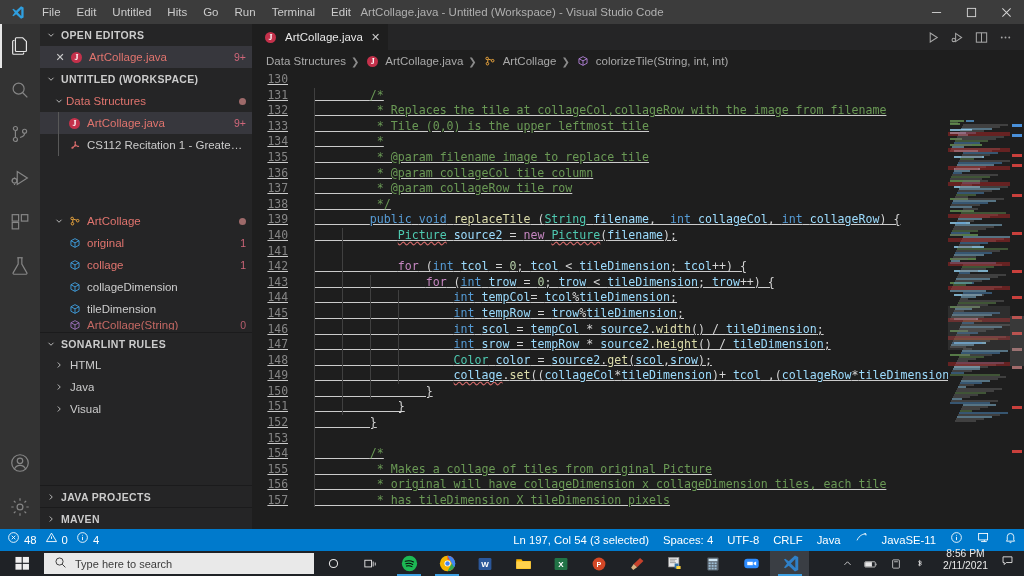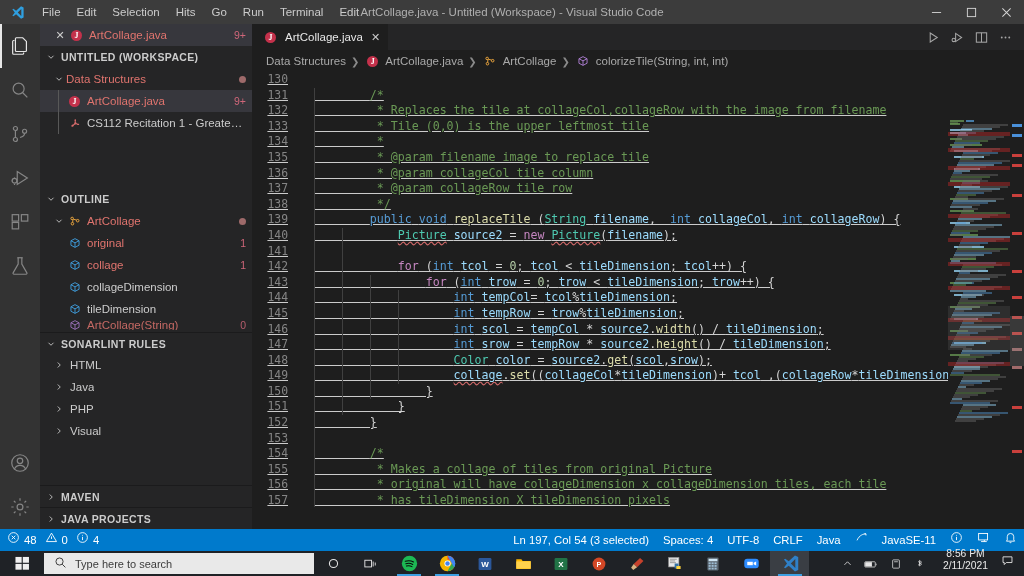--- a/index.html
+++ b/index.html
@@ -178,21 +178,21 @@
 
   <div class="titlebar">
     <div class="vscode-logo">
       <svg viewBox="0 0 32 32">
           <path fill="#2f9fe0" d="M23.5 2.5 13 12.3 7.2 8 5 9.3l5.2 6.7L5 22.7 7.2 24l5.8-4.3 10.5 9.8 5.5-2.6V5.1L23.5 2.5zm.6 6.1v14.8l-7.6-7.4 7.6-7.4z"></path>
         </svg>
     </div>
     <div class="menu">
       <div class="menu-item">File</div>
       <div class="menu-item">Edit</div>
-      <div class="menu-item">Selection</div>
+      <div class="menu-item">Untitled</div>
       <div class="menu-item">Hits</div>
       <div class="menu-item">Go</div>
       <div class="menu-item">Run</div>
       <div class="menu-item">Terminal</div>
       <div class="menu-item">Edit</div>
     </div>
     <div class="title-center">ArtCollage.java - Untitled (Workspace) - Visual Studio Code</div>
     <div class="win-controls">
       <div class="win-btn">
         <svg viewBox="0 0 12 12" width="11" height="11">
@@ -265,20 +265,28 @@
       <svg viewBox="0 0 24 24" fill="none" stroke="currentColor" stroke-width="1.3">
         <circle cx="12" cy="12" r="3.2"></circle>
         <path d="M12 2.5v2.6M12 18.9v2.6M21.5 12h-2.6M5.1 12H2.5M18.7 5.3l-1.8 1.8M7.1 16.9l-1.8 1.8M18.7 18.7l-1.8-1.8M7.1 7.1 5.3 5.3"></path>
       </svg>
     </div>
   </div>
 
   <div class="sidebar">
 
 
+    <div class="section-header">
+      <span class="chev">
+        <svg viewBox="0 0 16 16" fill="none" stroke="currentColor" stroke-width="1.4">
+            <path d="M4 6l4 4 4-4"></path>
+          </svg>
+      </span>
+      <span>OPEN EDITORS</span>
+    </div>
     <div class="row selected tree-indent-2">
       <span class="close-x">✕</span>
       <span class="ico">
           <span class="java-ico">J</span>
         </span>
       <span class="label" style="color:#e0746e;padding-left:4px">ArtCollage.java</span>
       <span class="badge">9+</span>
     </div>
 
     <div class="section-header">
@@ -311,28 +319,20 @@
       <span class="ico pdf-ico">
         <svg viewBox="0 0 16 16" fill="currentColor">
             <path d="M4 13c-.6 0-1-.4-1-.9 0-1 1.4-1.7 3.2-2.3.6-1.1 1.1-2.4 1.5-3.6-.4-1-.6-1.9-.4-2.5.1-.5.5-.8 1-.8.4 0 .8.2 1 .6.3.6.1 1.6-.4 2.9.5 1 1.2 1.9 1.9 2.5.7-.1 1.3-.1 1.7 0 .7.1 1.1.5 1.1 1s-.4.9-1 .9c-.8 0-1.8-.5-2.6-1.2-1 .2-2.1.5-3 .9-.9 1.6-1.8 2.5-2.6 2.5z"></path>
           </svg>
       </span>
       <span class="label" style="padding-left:4px">CS112 Recitation 1 - Greatest Hits o..</span>
     </div>
 
     <div style="height:54px"></div>
 
-    <div class="section-header">
-      <span class="chev">
-        <svg viewBox="0 0 16 16" fill="none" stroke="currentColor" stroke-width="1.4">
-            <path d="M4 6l4 4 4-4"></path>
-          </svg>
-      </span>
-      <span>OUTLINE</span>
-    </div>
 
     <div class="row tree-indent-2">
       <span class="chev">
         <svg viewBox="0 0 16 16" fill="none" stroke="currentColor" stroke-width="1.4">
             <path d="M4 6l4 4 4-4"></path>
           </svg>
       </span>
       <span class="ico">
         <svg viewBox="0 0 16 16" fill="none" stroke="#e8a33d" stroke-width="1.3">
             <circle cx="4.2" cy="4.6" r="1.7"></circle>
@@ -421,48 +421,40 @@
           </svg>
       </span>
       <span class="label" style="padding-left:4px">Java</span>
     </div>
     <div class="row tree-indent-2">
       <span class="chev">
         <svg viewBox="0 0 16 16" fill="none" stroke="currentColor" stroke-width="1.4">
             <path d="M6 4l4 4-4 4"></path>
           </svg>
       </span>
-      <span class="label" style="padding-left:4px">PHP</span>
-    </div>
-    <div class="row tree-indent-2">
-      <span class="chev">
-        <svg viewBox="0 0 16 16" fill="none" stroke="currentColor" stroke-width="1.4">
-            <path d="M6 4l4 4-4 4"></path>
-          </svg>
-      </span>
       <span class="label" style="padding-left:4px">Visual</span>
     </div>
 
     <div class="sb-grow"></div>
 
     <div class="bottom-section">
       <span class="chev">
         <svg viewBox="0 0 16 16" fill="none" stroke="currentColor" stroke-width="1.4">
             <path d="M6 4l4 4-4 4"></path>
           </svg>
       </span>
-      <span>MAVEN</span>
+      <span>JAVA PROJECTS</span>
     </div>
     <div class="bottom-section">
       <span class="chev">
         <svg viewBox="0 0 16 16" fill="none" stroke="currentColor" stroke-width="1.4">
             <path d="M6 4l4 4-4 4"></path>
           </svg>
       </span>
-      <span>JAVA PROJECTS</span>
+      <span>MAVEN</span>
     </div>
   </div>
 
   <div class="editor-area">
 
     <div class="tabsrow">
       <div class="tab">
         <span class="ico">
             <span class="java-ico">J</span>
           </span>

